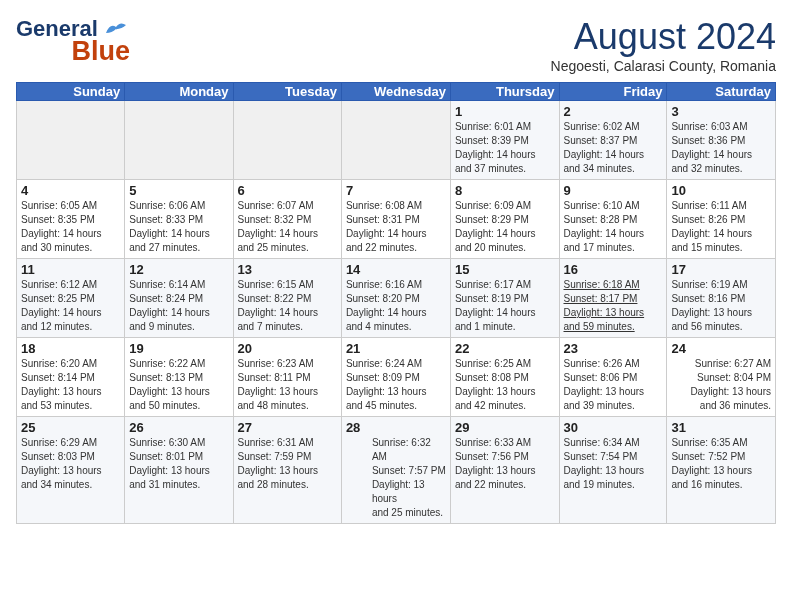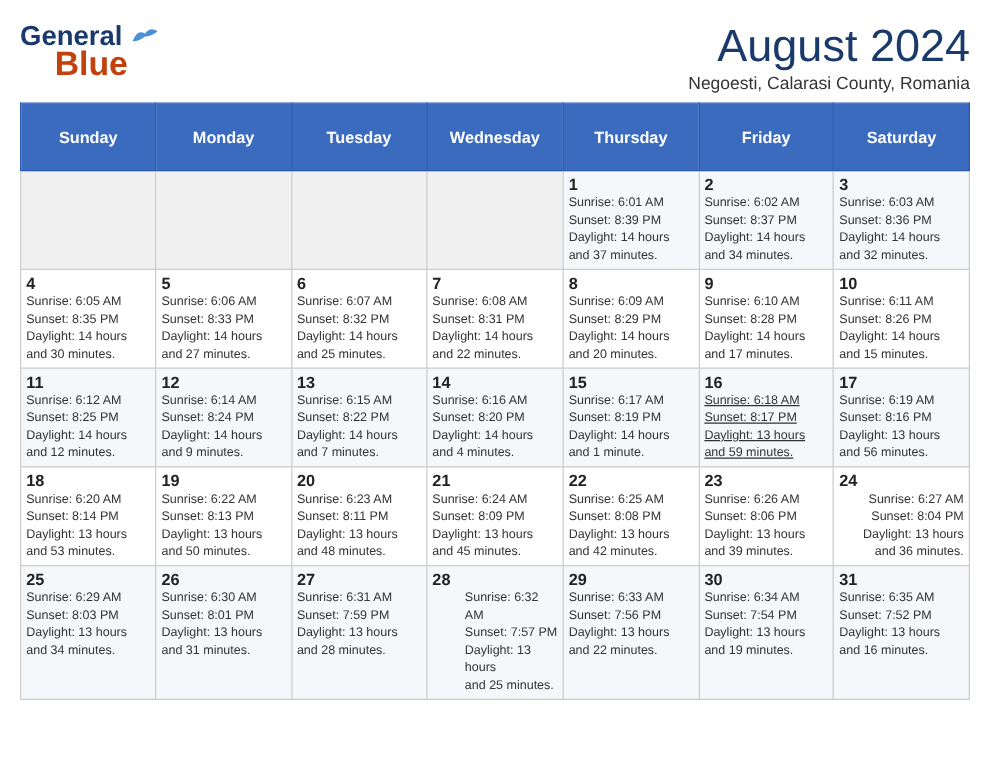--- a/index.html
+++ b/index.html
@@ -12,21 +12,21 @@
     }
     .header {
       display: flex;
       justify-content: space-between;
       align-items: flex-start;
       margin-bottom: 8px;
     }
     .logo {
       display: flex;
       flex-direction: column;
-      align-items: center;
+      align-items: flex-end;
     }
     .logo-row {
       display: flex;
       align-items: center;
       gap: 4px;
     }
     .title-block {
       text-align: right;
     }
     .month-year {
@@ -41,22 +41,22 @@
     .calendar {
       width: 100%;
       border-collapse: collapse;
       border: 1px solid #ccc;
     }
     .calendar th {
       background: #3a6bbf;
       color: #fff;
       font-size: 13px;
       font-weight: bold;
-      padding: 19px 4px;
-      text-align: center;
+      padding: 1px 4px;
+      text-align: right;
       border: 1px solid #2a5aaf;
     }
     .calendar td {
       vertical-align: top;
       padding: 3px 4px;
       border: 1px solid #ccc;
       width: 110px;
       min-height: 80px;
       font-size: 10.5px;
       color: #333;

